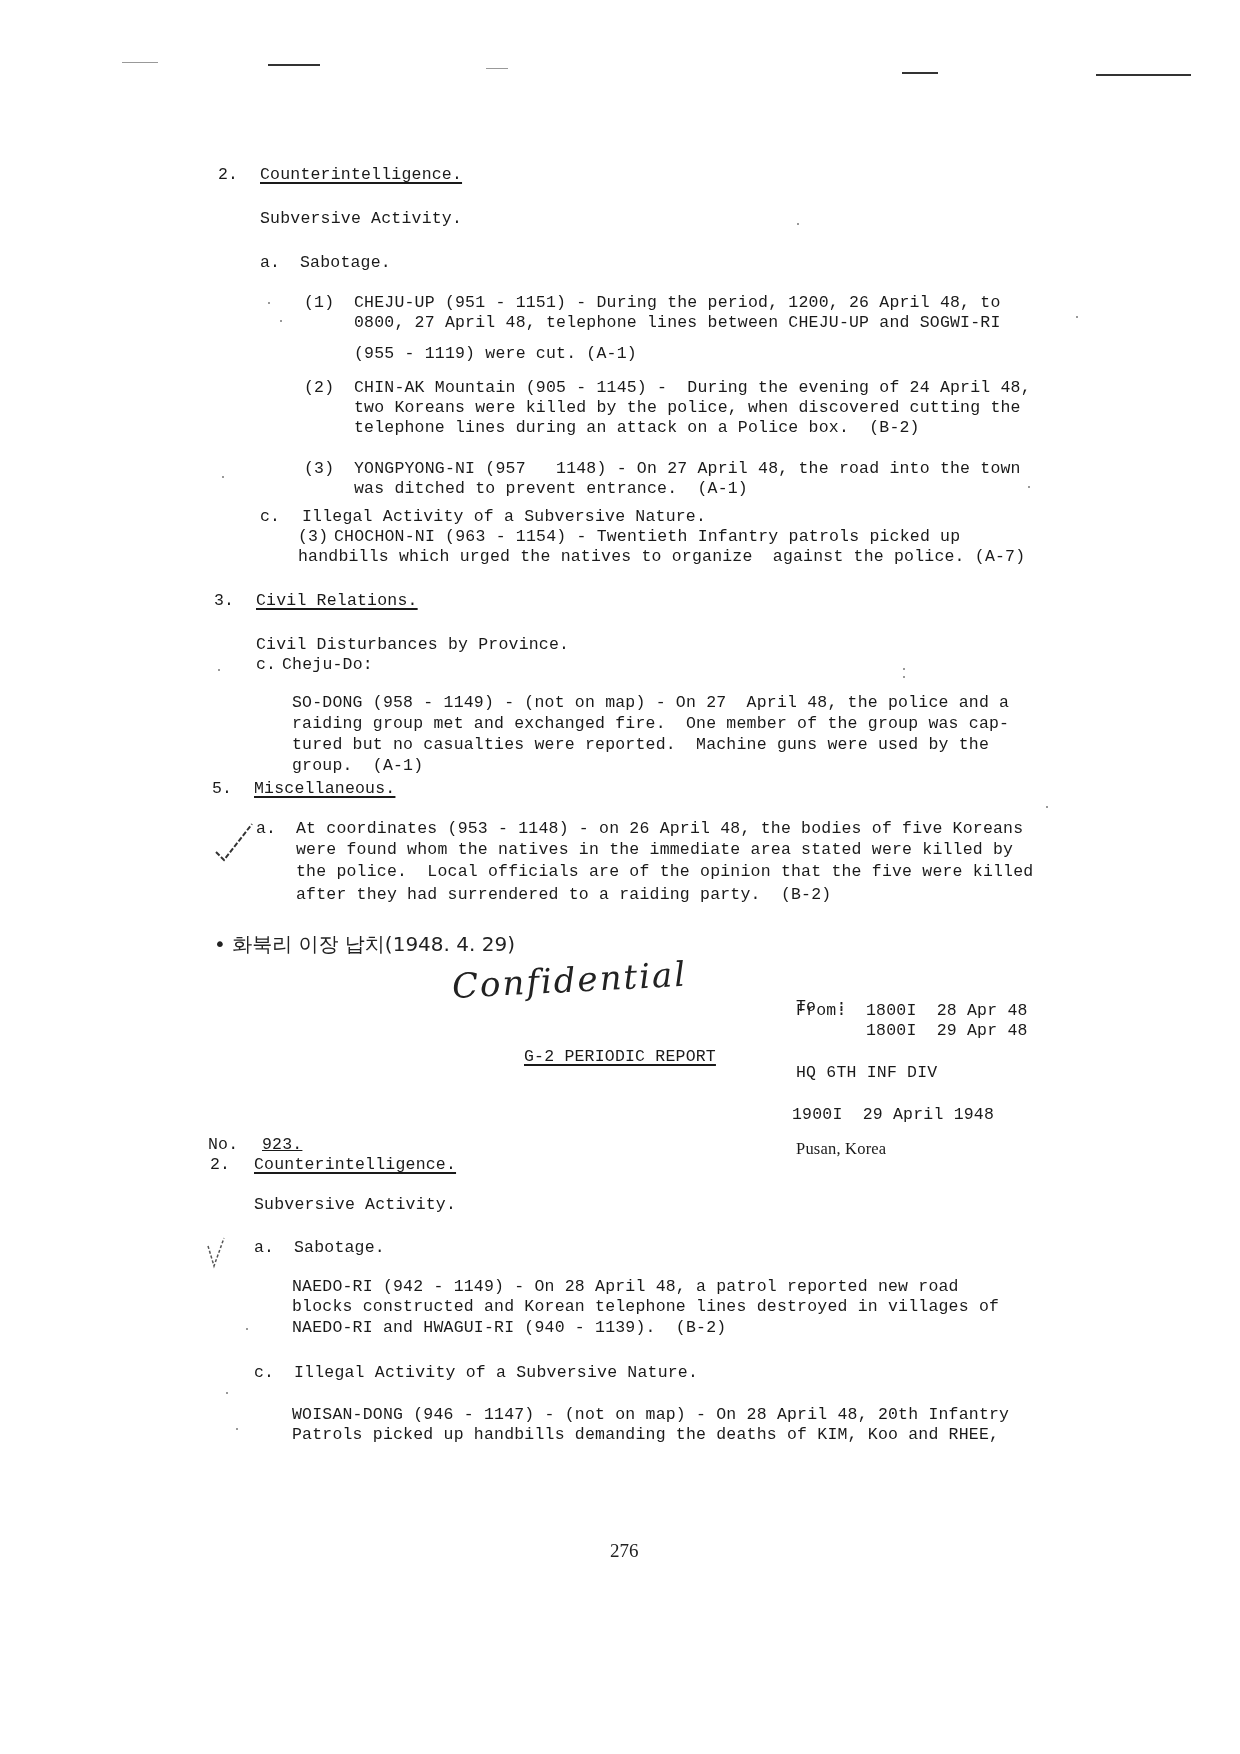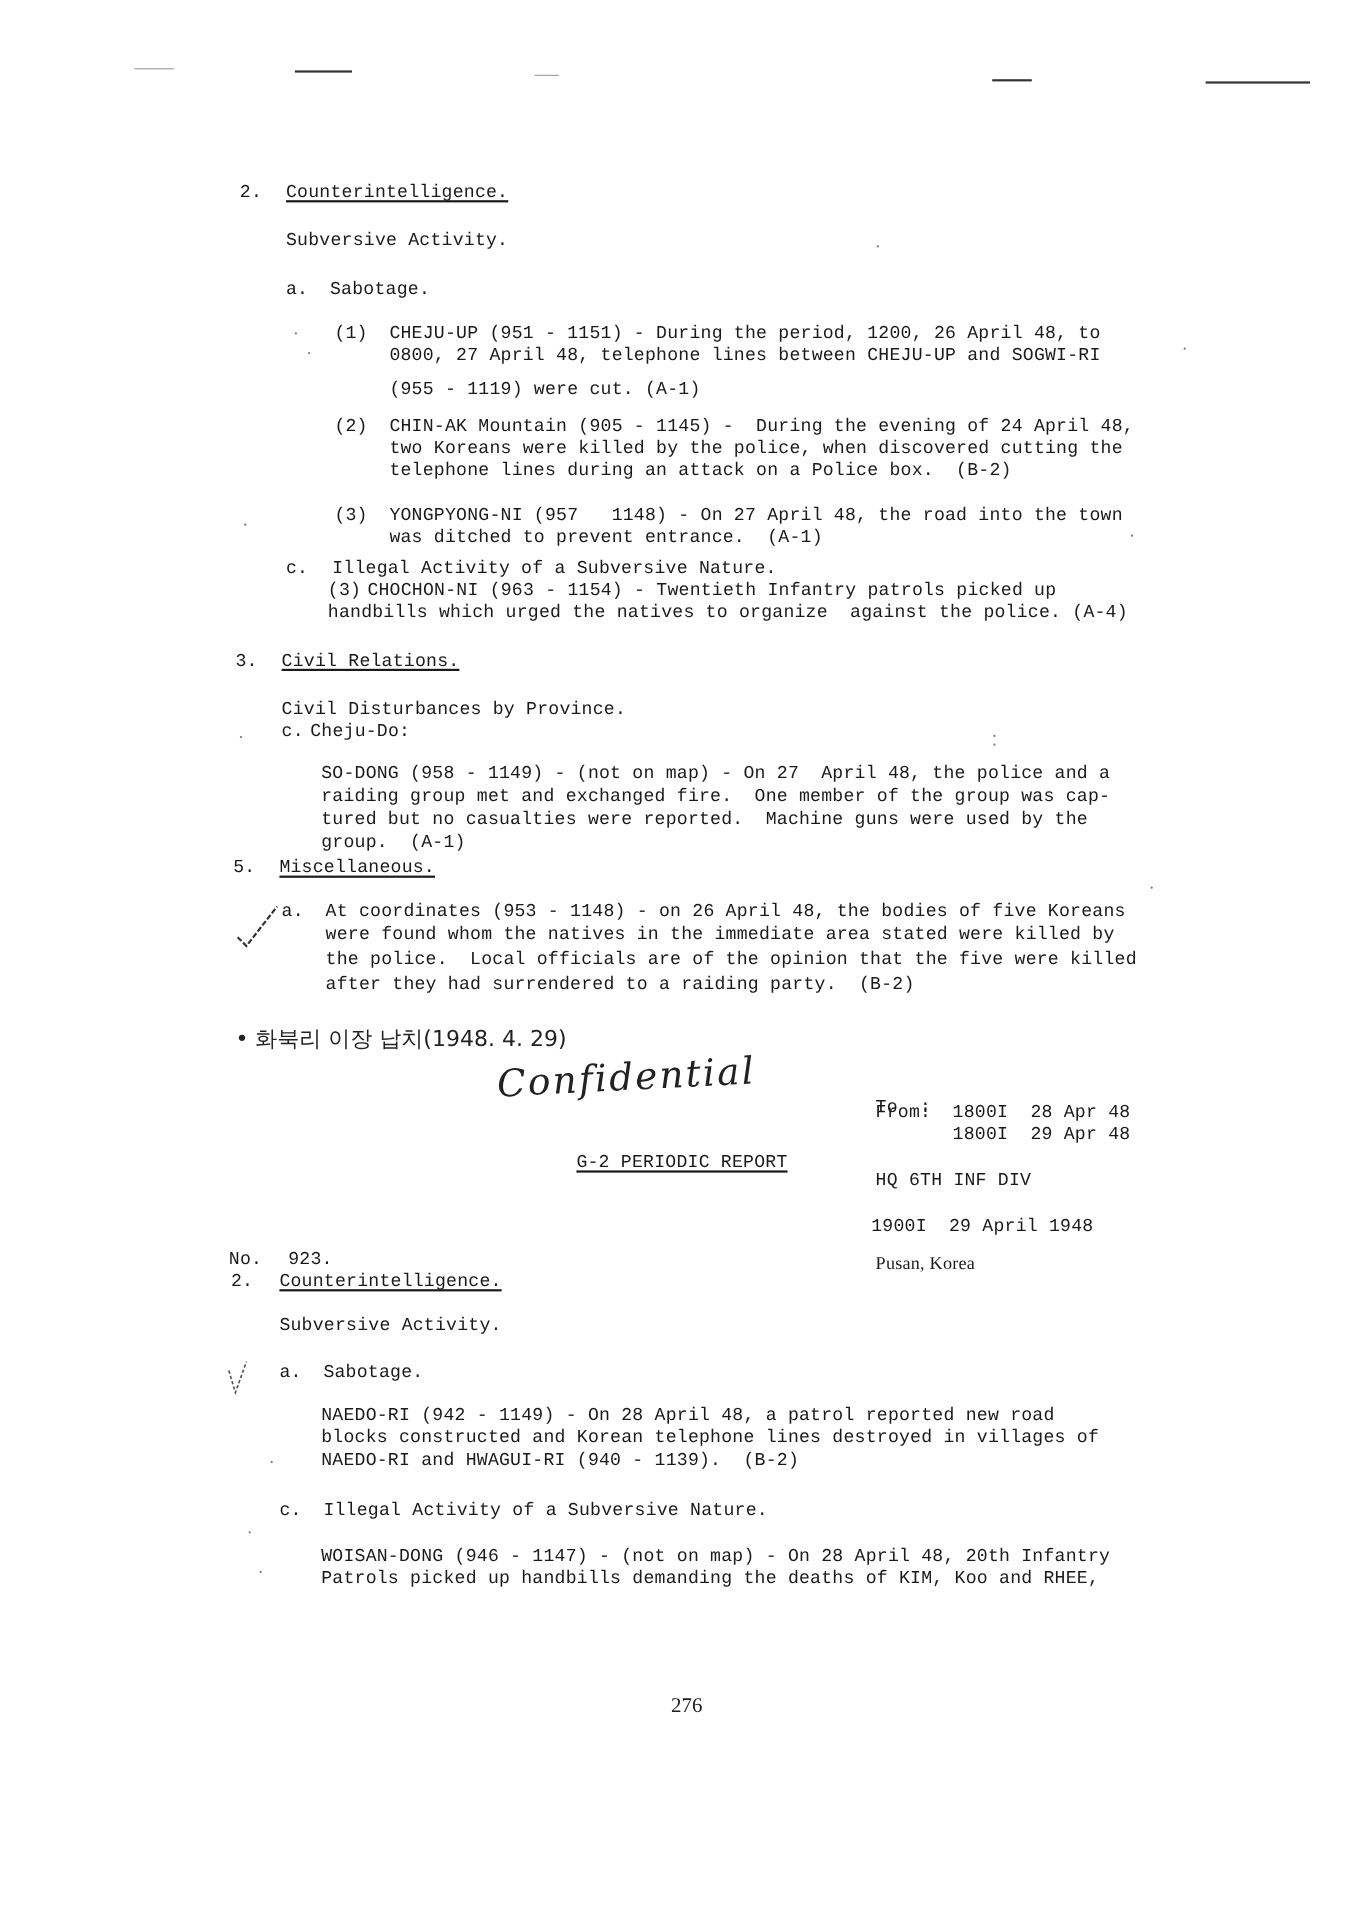--- a/index.html
+++ b/index.html
@@ -45,21 +45,21 @@
 <div class="abs tw" style="left:354px; top:417px;">telephone lines during an attack on a Police box.  (B-2)</div>
 
 <div class="abs tw" style="left:304px; top:458px;">(3)</div>
 <div class="abs tw" style="left:354px; top:458px;">YONGPYONG-NI (957   1148) - On 27 April 48, the road into the town</div>
 <div class="abs tw" style="left:354px; top:478px;">was ditched to prevent entrance.  (A-1)</div>
 
 <div class="abs tw" style="left:260px; top:506px;">c.</div>
 <div class="abs tw" style="left:302px; top:506px;">Illegal Activity of a Subversive Nature.</div>
 <div class="abs tw" style="left:298px; top:526px;">(3)</div>
 <div class="abs tw" style="left:334px; top:526px;">CHOCHON-NI (963 - 1154) - Twentieth Infantry patrols picked up</div>
-<div class="abs tw" style="left:298px; top:546px;">handbills which urged the natives to organize  against the police. (A-4)</div>
+<div class="abs tw" style="left:298px; top:546px;">handbills which urged the natives to organize  against the police. (A-7)</div>
 
 <div class="abs tw" style="left:214px; top:590px;">3.</div>
 <div class="abs tw u" style="left:256px; top:590px;">Civil Relations.</div>
 <div class="abs tw" style="left:256px; top:634px;">Civil Disturbances by Province.</div>
 <div class="abs tw" style="left:256px; top:654px;">c.</div>
 <div class="abs tw" style="left:282px; top:654px;">Cheju-Do:</div>
 <div class="abs tw" style="left:292px; top:692px;">SO-DONG (958 - 1149) - (not on map) - On 27  April 48, the police and a</div>
 <div class="abs tw" style="left:292px; top:713px;">raiding group met and exchanged fire.  One member of the group was cap-</div>
 <div class="abs tw" style="left:292px; top:734px;">tured but no casualties were reported.  Machine guns were used by the</div>
 <div class="abs tw" style="left:292px; top:755px;">group.  (A-1)</div>
@@ -84,21 +84,21 @@
 <div class="abs tw" style="left:796px; top:996px;">To  :</div>
 <div class="abs tw" style="left:866px; top:1020px;">1800I  29 Apr 48</div>
 
 <div class="abs tw u" style="left:506px; top:1046px;margin-left:18px;">G-2 PERIODIC REPORT</div>
 
 <div class="abs tw" style="left:796px; top:1062px;">HQ 6TH INF DIV</div>
 <div class="abs tw" style="left:796px; top:1138px;font-family:Liberation Serif, serif;">Pusan, Korea</div>
 <div class="abs tw" style="left:792px; top:1104px;">1900I  29 April 1948</div>
 
 <div class="abs tw" style="left:208px; top:1134px;">No.</div>
-<div class="abs tw" style="left:262px; top:1134px;">923.</div>
+<div class="abs tw" style="left:262px; top:1134px;text-decoration:underline;">923.</div>
 
 <div class="abs tw" style="left:210px; top:1154px;">2.</div>
 <div class="abs tw u" style="left:254px; top:1154px;">Counterintelligence.</div>
 <div class="abs tw" style="left:254px; top:1194px;">Subversive Activity.</div>
 
 <svg class="check" style="left:204px; top:1236px;" width="24" height="34">
   <path d="M4 10 L10 30 L20 2" stroke="#555" stroke-width="1.5" fill="none" stroke-dasharray="3 2"></path>
 </svg>
 <div class="abs tw" style="left:254px; top:1237px;">a.</div>
 <div class="abs tw" style="left:294px; top:1237px;">Sabotage.</div>

